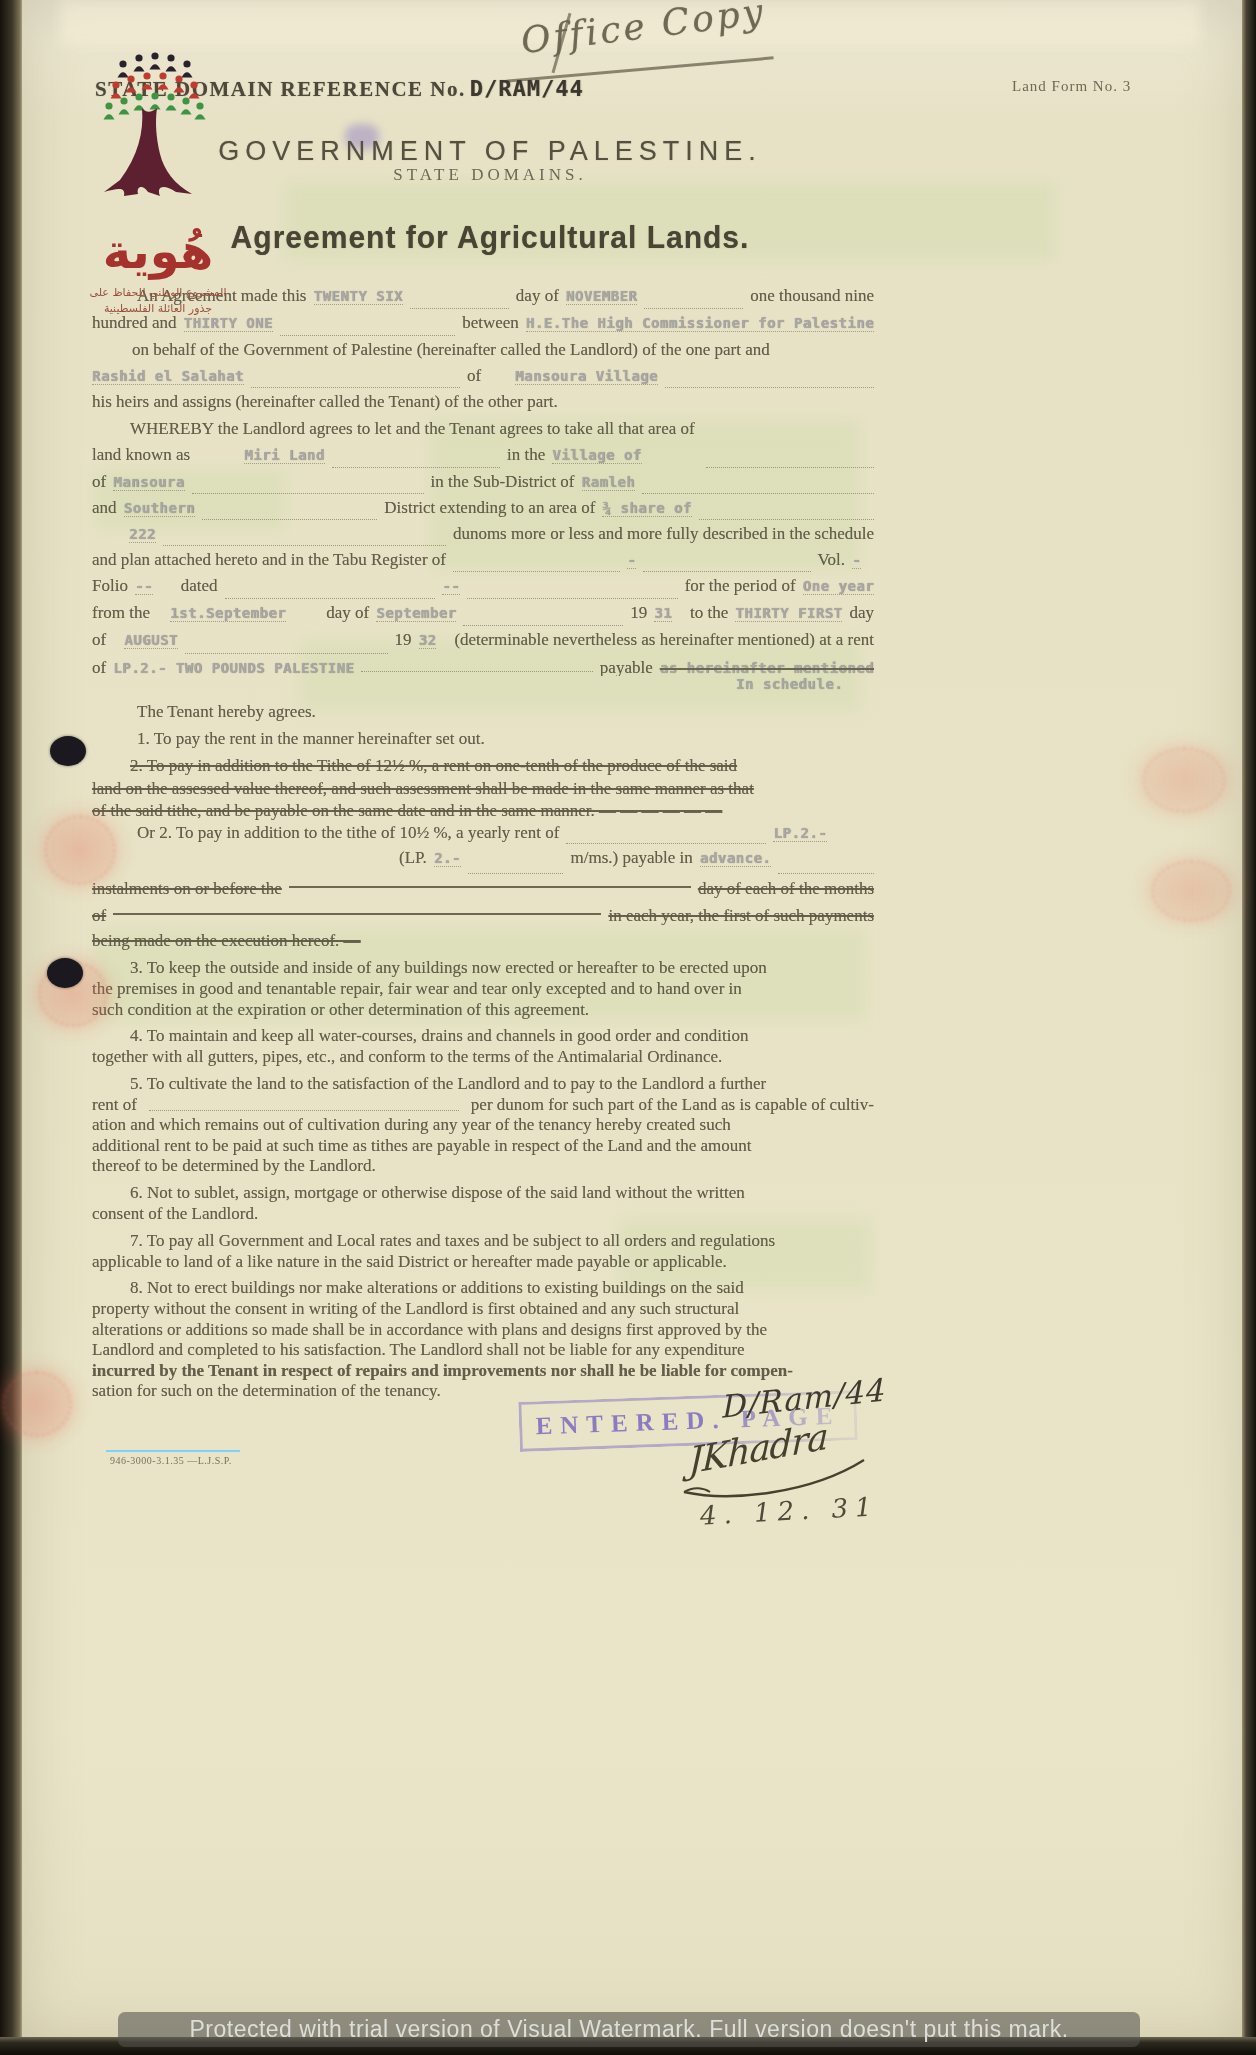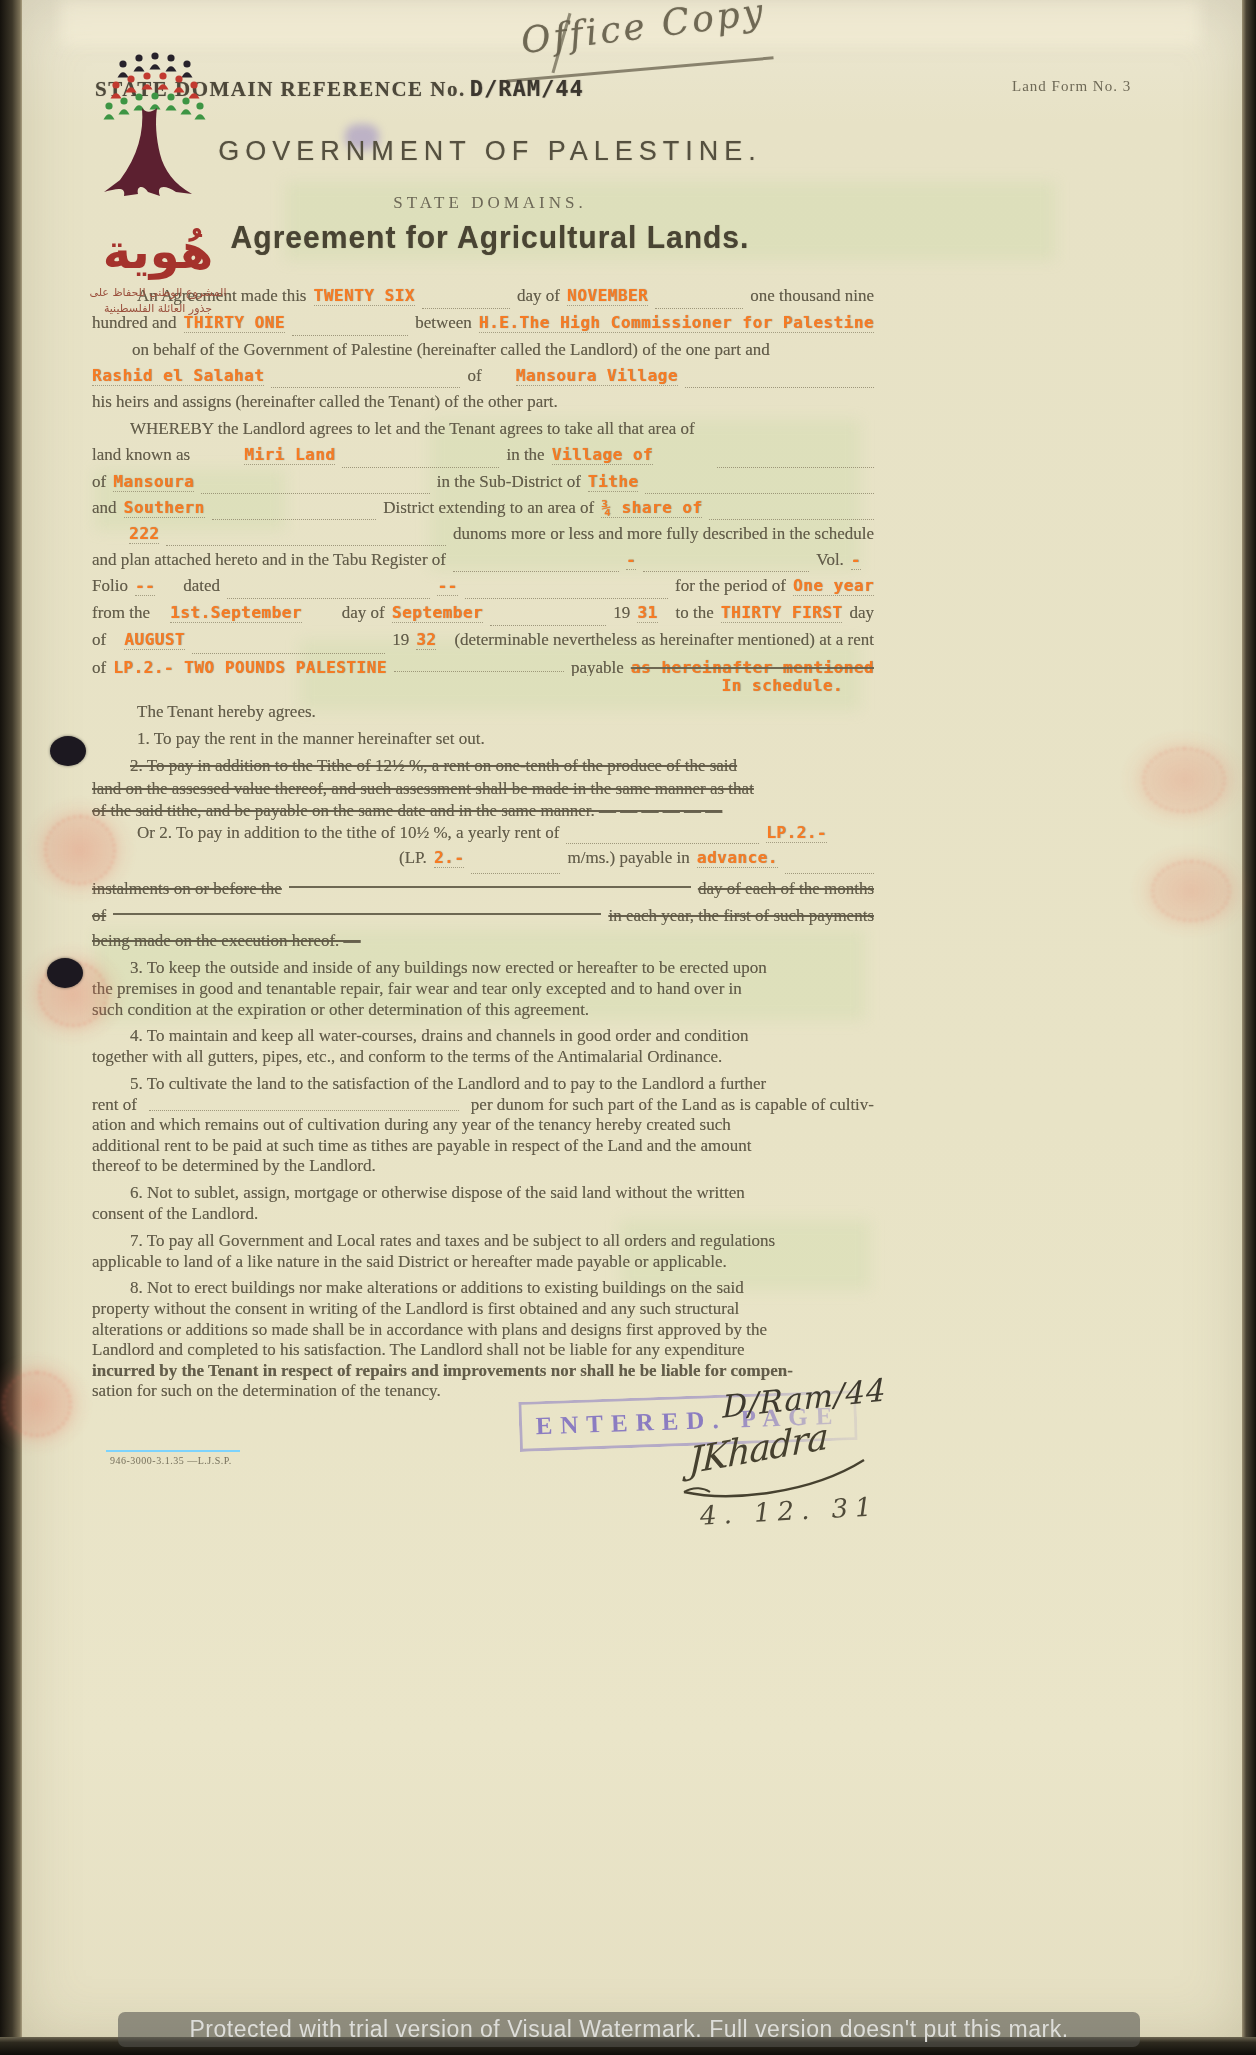--- a/index.html
+++ b/index.html
@@ -35,33 +35,33 @@
      text-shadow:0 0 1px rgba(77,72,58,.5);}
   #ref-number{font-family:"DejaVu Sans Mono",monospace;font-size:22px;font-weight:bold;
      color:#3c372f;letter-spacing:1px;text-shadow:0.5px 0 1px rgba(60,55,47,.6);}
   #ref-smudge{position:absolute;left:345px;top:124px;width:34px;height:26px;z-index:2;
      background:rgba(138,120,198,.45);border-radius:40%;filter:blur(4px);}
   #land-form{position:absolute;left:1012px;top:78px;font-size:15px;color:#6e6956;
      letter-spacing:1px;z-index:3;}
   .center-head{position:absolute;left:90px;width:800px;text-align:center;z-index:3;}
   #gov-heading{top:136px;font-family:"Liberation Sans",sans-serif;font-size:27px;
      letter-spacing:6px;color:#55503f;text-shadow:0 0 1px rgba(85,80,63,.5);}
-  #state-domains{top:193px;font-size:17px;letter-spacing:4px;color:#6d6857;}
+  #state-domains{top:165px;font-size:17px;letter-spacing:4px;color:#6d6857;}
   #agreement-title{top:220px;font-family:"Liberation Sans",sans-serif;font-weight:bold;
      font-size:31px;letter-spacing:1px;color:#494433;transform:scaleX(.97);
      text-shadow:0 0 1px rgba(73,68,51,.55);}
   
   #doc-lines{position:absolute;left:92px;top:286px;width:782px;z-index:3;}
   .line{display:flex;align-items:baseline;gap:7px;overflow:hidden;}
   .line.blockj{display:block;}
   .line.blockj .p{display:inline;}
   .line.end{justify-content:flex-end;}
   .p{font-size:17px;color:#635d4a;text-shadow:0 0 .5px rgba(99,93,74,.55);white-space:nowrap;}
   .blockj .pj{display:block;width:100%;text-align:justify;text-align-last:justify;white-space:normal;}
-  .t{font-family:"DejaVu Sans Mono",monospace;font-size:16px;font-weight:bold;color:#f97316;
+  .t{font-family:"DejaVu Sans Mono",monospace;font-size:14px;font-weight:bold;color:#a3a3a3;
      letter-spacing:.5px;white-space:nowrap;opacity:.92;text-shadow:.6px 0 1px rgba(65,60,52,.55);}
   .u .t{border-bottom:1.5px dotted rgba(140,133,105,.8);}
   .strike{text-decoration:line-through;text-decoration-thickness:2px;
      text-decoration-color:rgba(96,90,70,.9);}
   .d{flex:1 1 auto;min-width:10px;align-self:flex-end;margin-bottom:4px;
      border-bottom:1.5px dotted rgba(140,133,105,.8);}
   .ds{flex:1 1 auto;min-width:10px;height:1em;
      background:linear-gradient(rgba(96,90,70,.9) 0 0) 0 60%/100% 2px no-repeat;}
   .sp{display:inline-block;flex:0 0 auto;}
   
@@ -204,21 +204,21 @@
         <span class="p">in the</span>
         <span class="t">Village of</span>
         <span class="sp" style="width: 50px;"></span>
         <span class="d"></span>
       </div>
       <div class="line u" style="height: 26px;">
         <span class="p">of</span>
         <span class="t">Mansoura</span>
         <span class="d"></span>
         <span class="p">in the Sub-District of</span>
-        <span class="t">Tithe</span>
+        <span class="t">Ramleh</span>
         <span class="d"></span>
       </div>
       <div class="line u" style="height: 26px;">
         <span class="p">and</span>
         <span class="t">Southern</span>
         <span class="d"></span>
         <span class="p">District extending to an area of</span>
         <span class="t">¾ share of</span>
         <span class="d"></span>
       </div>

